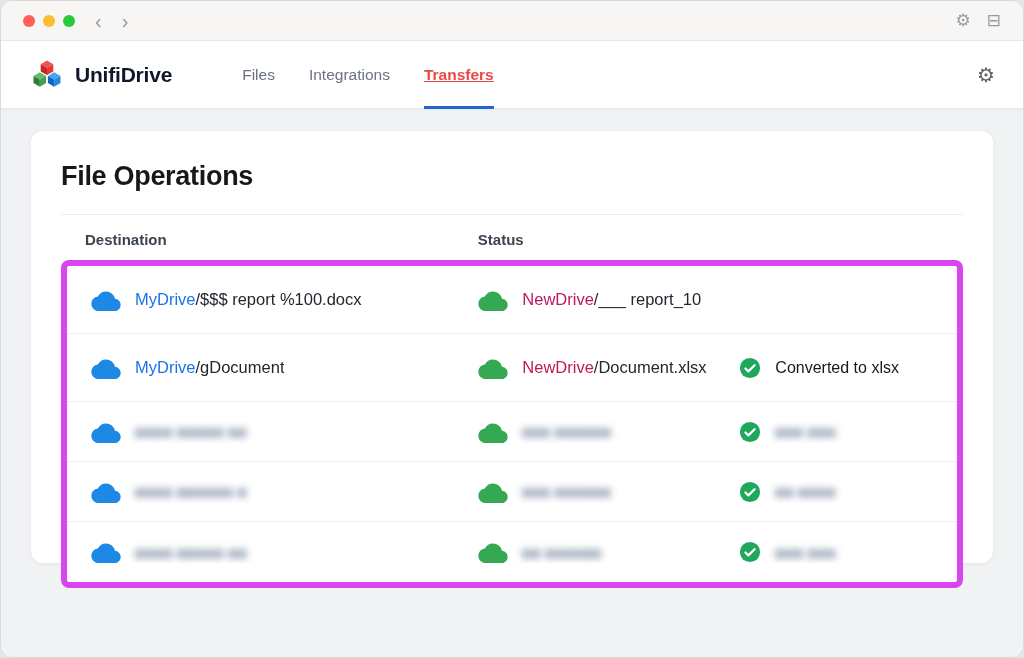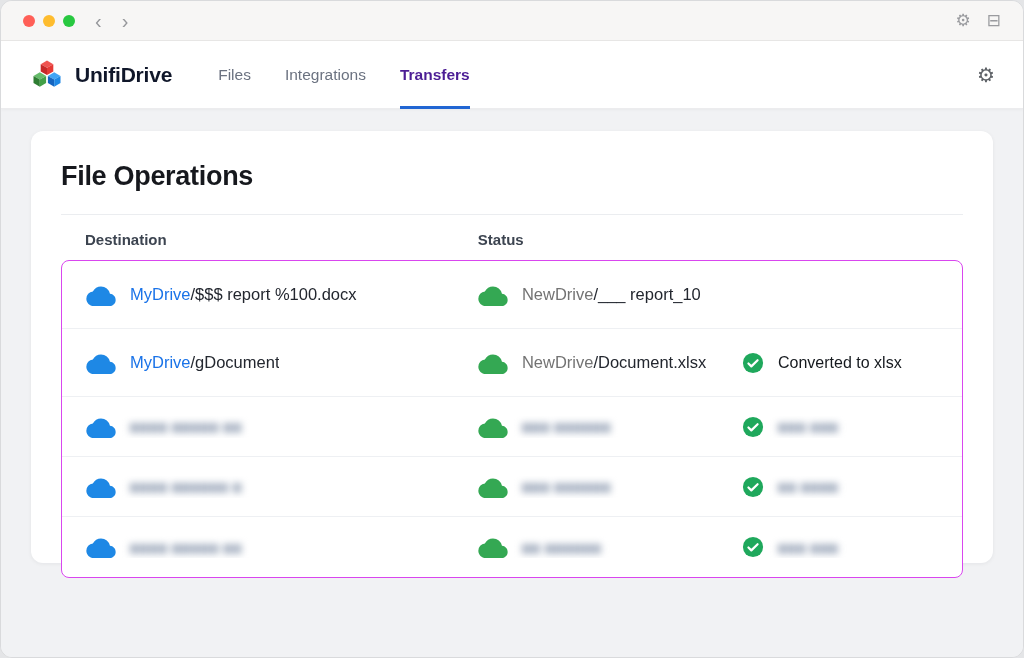--- a/index.html
+++ b/index.html
@@ -43,31 +43,32 @@
     padding:0 28px;
     position:relative; z-index:2;
   }
   .logo { width:36px; height:36px; display:flex; align-items:center; }
   .brand {
     margin-left:10px;
     font-size:21px; font-weight:700; color:#10172a;
     letter-spacing:-0.2px;
     text-align:center;
   }
-  .tabs { display:flex; gap:34px; margin-left:46px; height:68px; align-items:stretch; }
+  .tabs { display:flex; gap:34px; margin-left:70px; height:68px; align-items:stretch; }
   .tab {
     display:flex; align-items:center;
     font-size:15.5px; color:#6b7280;
     padding-top:3px;
     border-bottom:3px solid transparent;
     cursor:pointer;
   }
   .tab.active {
-    color:#4c1d95; font-weight:700;
+    color:#ef4444; font-weight:700;
     border-bottom-color:#2166d3;
+    text-decoration:underline;
   }
   .header-gear { margin-left:auto; color:#5f6368; font-size:20px; cursor:pointer; }
   
   .content { flex:1; background:#f1f2f4; padding:22px 30px 30px; }
   .card {
     background:#ffffff; border-radius:12px;
     box-shadow:0 1px 4px rgba(20,25,40,0.06);
     height:432px;
     padding:30px 30px 0;
   }
@@ -75,41 +76,41 @@
     margin:0; font-size:27px; font-weight:700; color:#16181d;
     letter-spacing:-0.3px;
   }
   .divider { height:1px; background:#ebedf0; margin-top:22px; }
   .thead {
     display:grid; grid-template-columns:46% 31% 23%;
     padding:16px 24px 12px;
     font-size:15px; font-weight:600; color:#3c4450;
   }
   .tbody {
-    border:1px solid #d946ef; border-radius:8px;
+    border:6px solid #d946ef; border-radius:8px;
     overflow:hidden; background:#fff;
   }
   .trow {
     display:grid; grid-template-columns:46% 31% 23%;
     align-items:center;
     padding:0 24px;
     height:60px;
     border-bottom:1px solid #eef0f3;
   }
   .trow:nth-child(1), .trow:nth-child(2) { height:68px; }
   .trow:last-child { border-bottom:none; }
   .cell { display:flex; align-items:center; gap:14px; min-width:0; white-space:nowrap; overflow:hidden; }
   .cloud { width:30px; height:22px; flex:0 0 30px; display:flex; align-items:center; }
   .cloud svg { width:30px; height:22px; }
   .cloud.blue  { color:#1e88e5; }
   .cloud.green { color:#34a853; }
   .pathtext { font-size:16.5px; color:#23272f; overflow:hidden; text-overflow:clip; }
   .drive { cursor:pointer; text-decoration:none; }
   .drive.blue  { color:#1a73e8; }
-  .drive.green { color:#737373;text-align:right; }
+  .drive.green { color:#be185d;text-align:right; }
   .check { width:22px; height:22px; flex:0 0 22px; color:#1fa85c; }
   .check svg { width:22px; height:22px; display:block; }
   .statustext { font-size:16px; color:#15191e; }
   .blurred {
     filter:blur(3.5px);
     color:#aab4c4;
     font-size:11px;
     letter-spacing:1px;
     user-select:none;
   }

